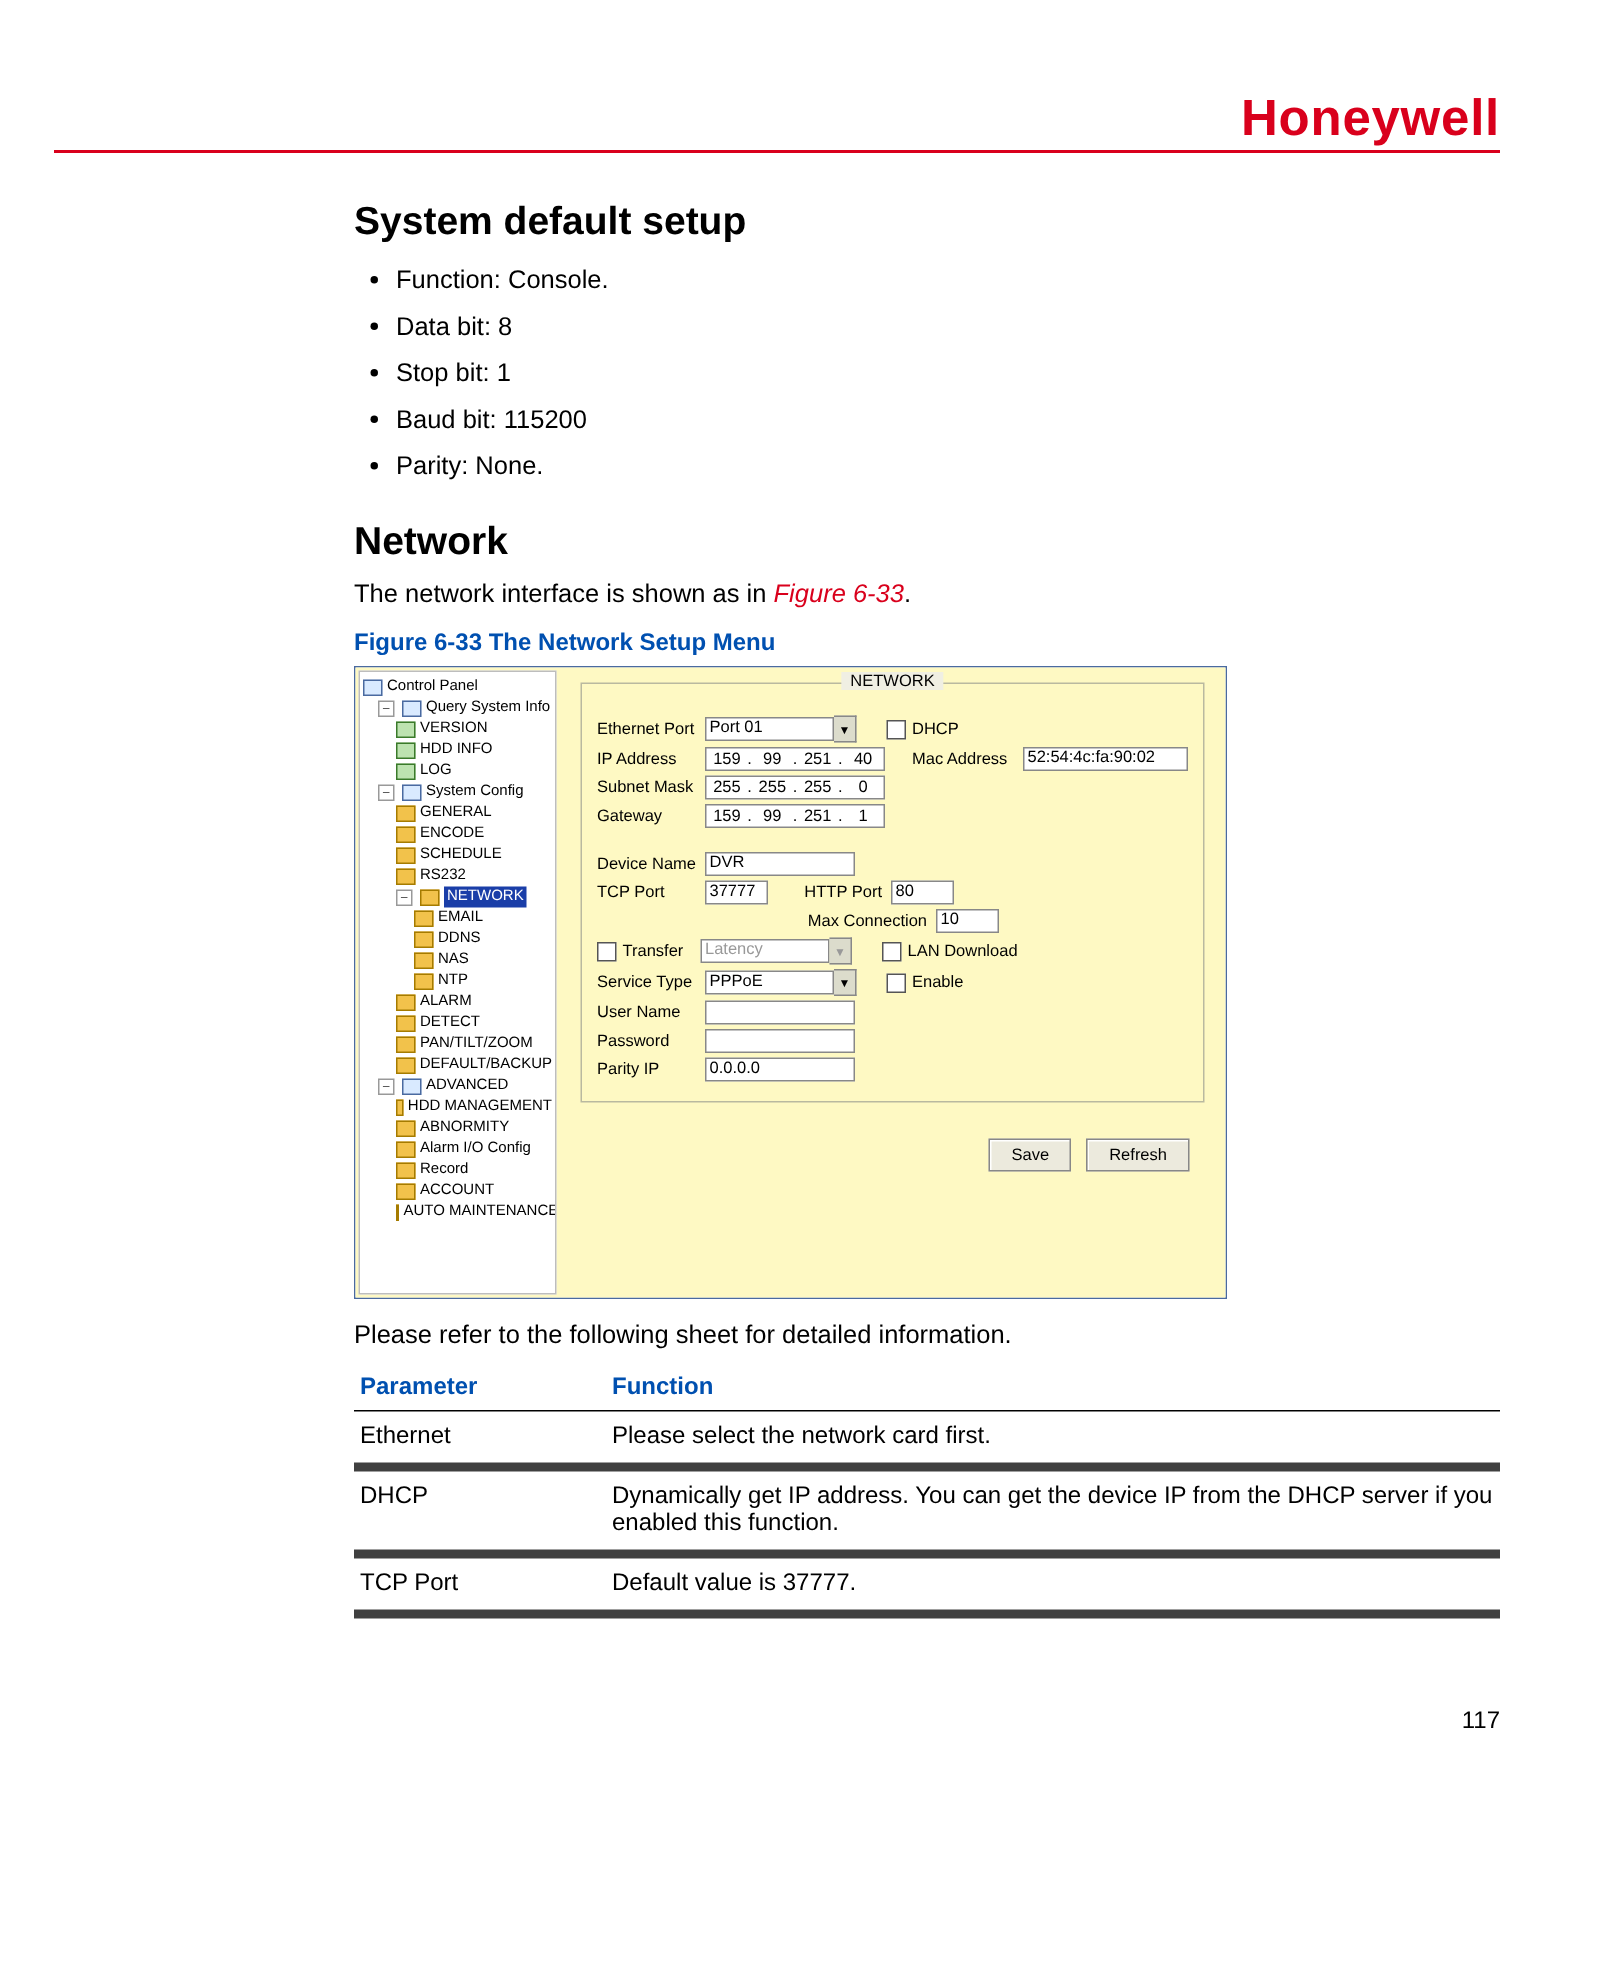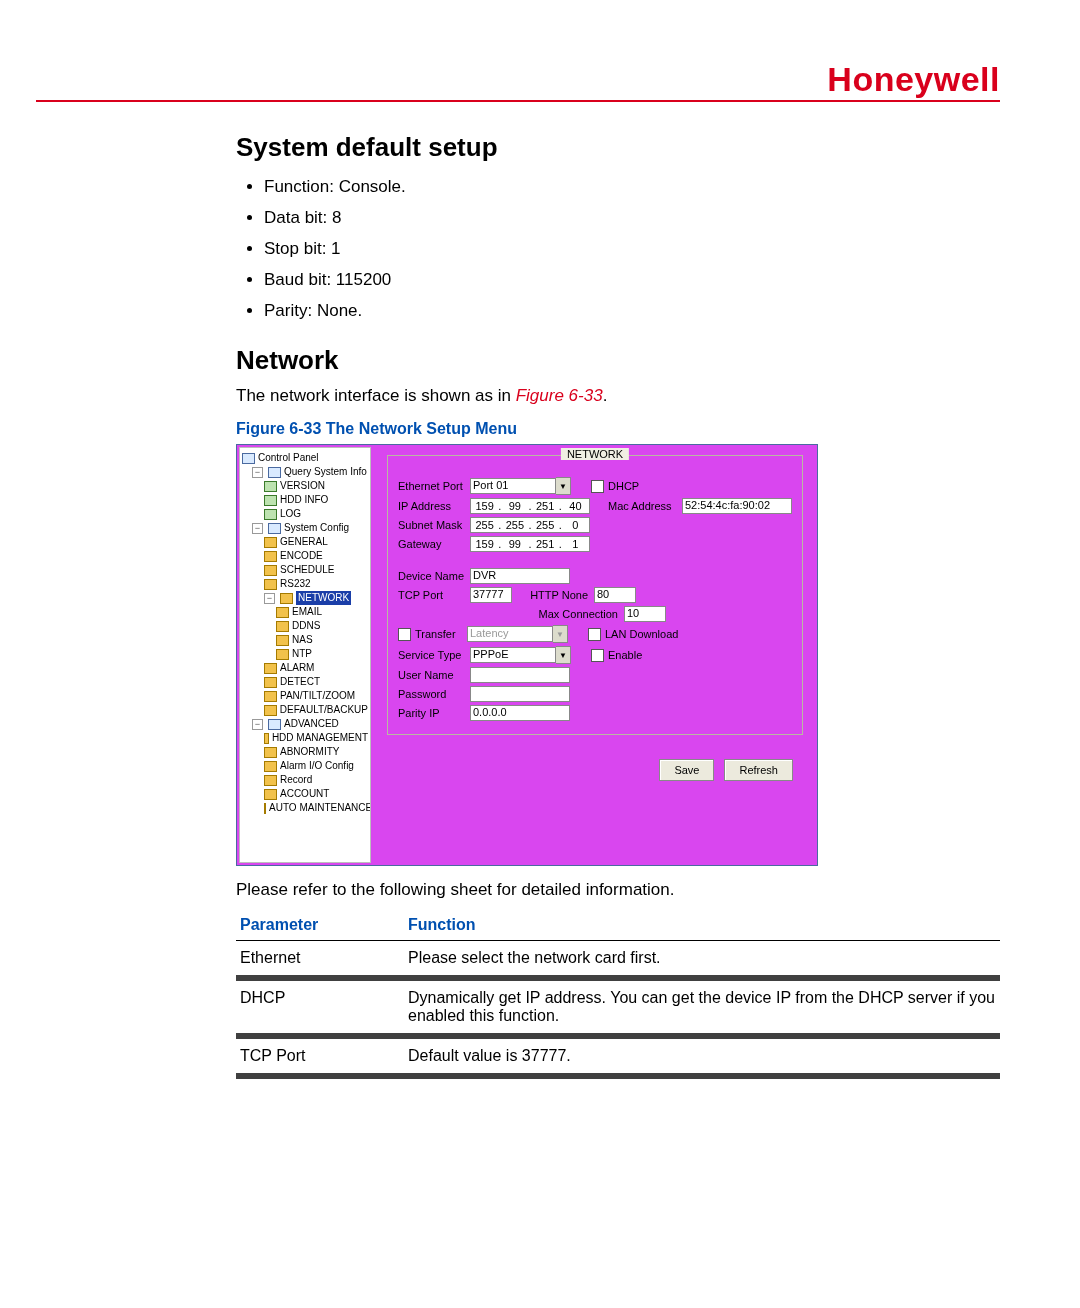--- a/index.html
+++ b/index.html
@@ -10,21 +10,21 @@
   h2.sec{font-size:26px;font-weight:bold;margin:20px 0 10px 0;}
   ul.bul{list-style:disc;margin:4px 0 4px 28px;padding:0;font-size:17px;line-height:1.7;}
   ul.bul li{margin:2px 0;}
   .body-text{font-size:17px;margin:10px 0;}
   .figref{color:#d9001c;font-style:italic;}
   .figcap{color:#0050b0;font-weight:bold;font-size:16px;margin:14px 0 6px 0;}
   
   .win{border:1px solid #4a6aa0;width:580px;font-family:Tahoma,Arial,sans-serif;font-size:11px;margin:6px 0 14px 0;}
   .titlebar{background:linear-gradient(#2a5bd7,#1a3ea8);color:#fff;height:22px;line-height:22px;padding:0 4px;font-weight:bold;display:flex;justify-content:space-between;align-items:center;}
   .closebox{width:18px;height:16px;background:#e04030;color:#fff;text-align:center;line-height:14px;border:1px solid #fff;font-weight:bold;font-size:11px;}
-  .winbody{display:flex;background:#d946ef;min-height:420px;}
+  .winbody{display:flex;background:#fef9c3;min-height:420px;}
   .tree{width:150px;background:#fff;border:1px solid #bdbdbd;margin:2px;padding:3px 2px;font-size:10px;line-height:14px;overflow:hidden;}
   .tree .row{white-space:nowrap;display:flex;align-items:center;gap:3px;}
   .tree .ind1{padding-left:10px;}
   .tree .ind2{padding-left:22px;}
   .tree .ind3{padding-left:34px;}
   .ficon{display:inline-block;width:11px;height:9px;background:#f2c24b;border:1px solid #a57b00;}
   .picon{display:inline-block;width:11px;height:9px;background:#d9eaff;border:1px solid #4a6aa0;}
   .gicon{display:inline-block;width:11px;height:9px;background:#bde3b0;border:1px solid #3a7a2a;}
   .sel{background:#1a3ea8;color:#fff;padding:0 2px;}
   .tree .exp{color:#555;width:9px;text-align:center;display:inline-block;border:1px solid #999;height:9px;line-height:8px;font-size:9px;margin-right:2px;}
@@ -248,21 +248,21 @@
 
             <div class="frow">
               <span class="flab">Device Name</span>
               <span class="inp" style="width:100px;">DVR</span>
             </div>
 
             <div class="frow">
               <span class="flab">TCP Port</span>
               <span class="inp" style="width:42px;">37777</span>
               <span style="width:16px;"></span>
-              <span style="width:60px;text-align:right;padding-right:6px;">HTTP None</span>
+              <span style="width:60px;text-align:right;padding-right:6px;">HTTP Port</span>
               <span class="inp" style="width:42px;">80</span>
             </div>
 
             <div class="frow">
               <span class="flab"></span>
                 <span style="width:58px;"></span>
               <span style="width:90px;text-align:right;padding-right:6px;">Max Connection</span>
               <span class="inp" style="width:42px;">10</span>
             </div>
 
@@ -327,14 +327,15 @@
         <td class="pcol">DHCP</td>
         <td>Dynamically get IP address. You can get the device IP from the DHCP server if you enabled this function.</td>
       </tr>
       <tr>
         <td class="pcol">TCP Port</td>
         <td>Default value is 37777.</td>
       </tr>
     </tbody>
       </table>
 
+    <div class="pageno">117</div>
   </div>
 </div>
 
 </body></html>

